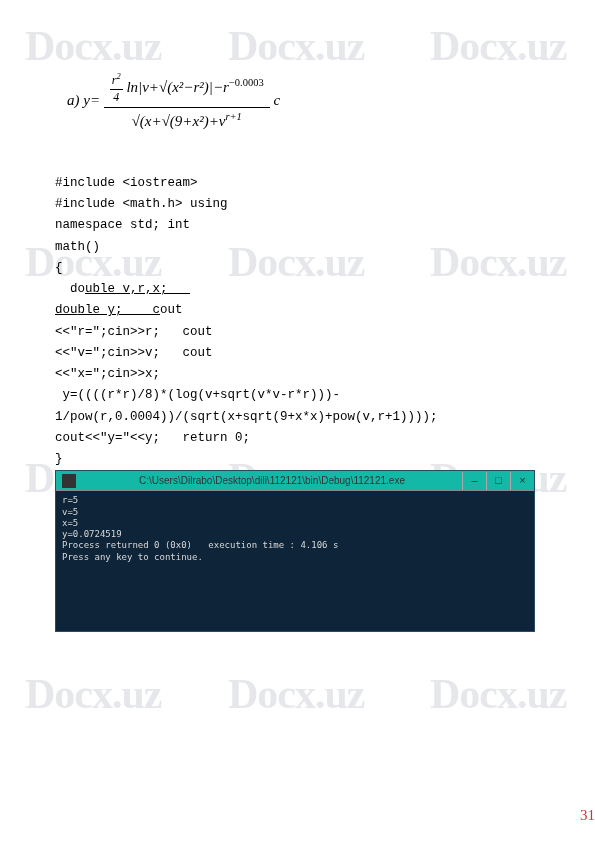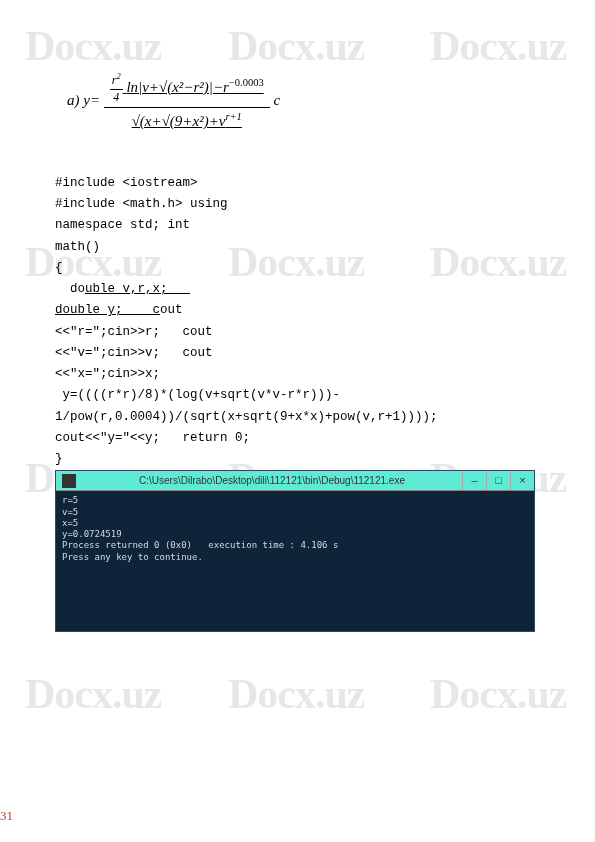--- a/index.html
+++ b/index.html
@@ -56,21 +56,20 @@
       text-align: center;
       vertical-align: middle;
       font-size: 12px;
     }
     .formula .frac .num { display: block; border-bottom: 1px solid #000; padding: 0 2px; }
     .formula .frac .den { display: block; padding: 0 2px; }
     .formula .big-frac {
       display: inline-block;
       text-align: center;
       vertical-align: middle;
-      text-decoration: underline;
     }
     .formula .big-frac .bnum { display: block; border-bottom: 1px solid #000; padding: 2px 6px; line-height: 1.3; }
     .formula .big-frac .bden { display: block; padding: 2px 6px; line-height: 1.3; }
     .subhead {
       font-size: 13px;
       margin: 6px 0 8px 0;
     }
     .code {
       font-family: "Courier New", monospace;
       font-size: 12.5px;
@@ -86,21 +85,21 @@
     }
     .console {
       width: 480px;
       background: #0e2438;
       border: 1px solid #2a4a64;
       font-family: "Consolas", monospace;
       font-size: 9.5px;
     }
     .console-titlebar {
       height: 20px;
-      background: #5eead4;
+      background: #14b8a6;
       border-bottom: 1px solid #888;
       display: flex;
       align-items: center;
       color: #333;
       font-size: 10px;
       position: relative;
     }
     .console-titlebar .cicon {
       width: 14px; height: 14px;
       background: #333;
@@ -129,23 +128,23 @@
       padding: 4px 6px;
       font-size: 9px;
       line-height: 1.25;
       white-space: pre;
       font-family: "Lucida Console", monospace;
     }
     .page-num {
       position: absolute;
       bottom: 18px;
       width: 100%;
-      text-align: left;
+      text-align: right;
       color: #cc3333;
-      font-size: 13px;
+      font-size: 15px;
     }
     sup { font-size: 0.7em; }
   </style>
 </head>
 <body>
 
 <div class="watermark wm1">Docx.uz</div>
 <div class="watermark wm2">Docx.uz</div>
 <div class="watermark wm3">Docx.uz</div>
 <div class="watermark wm4">Docx.uz</div>

